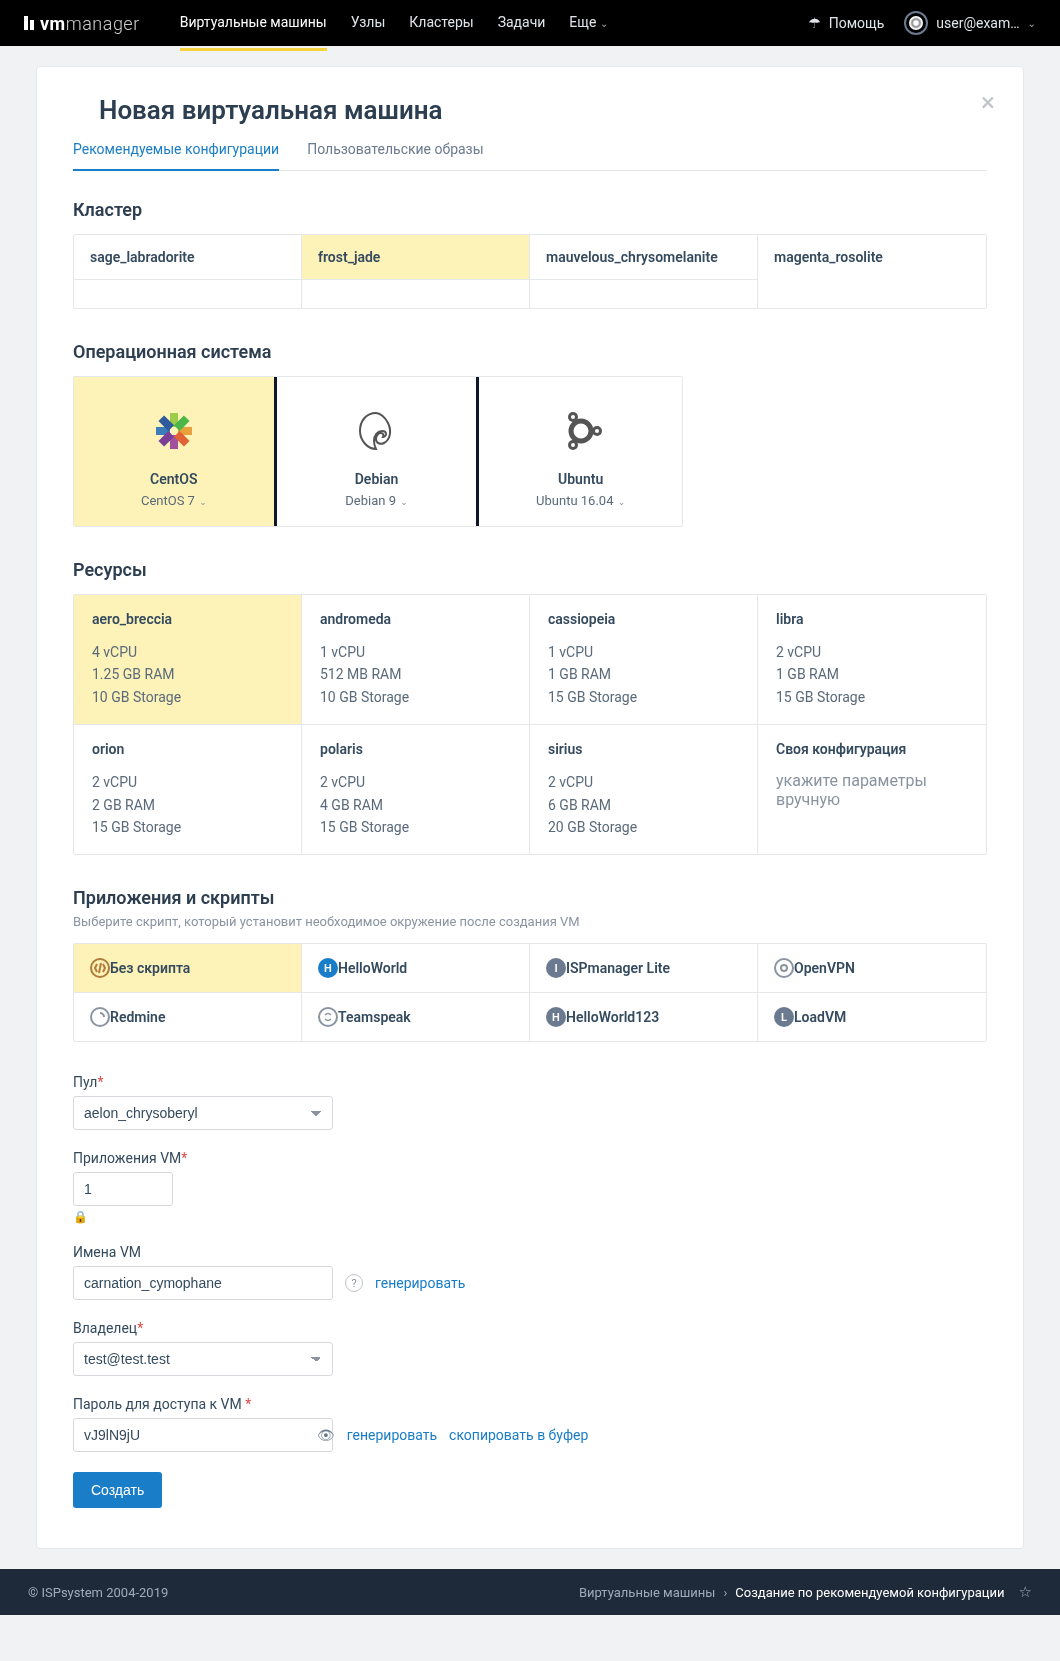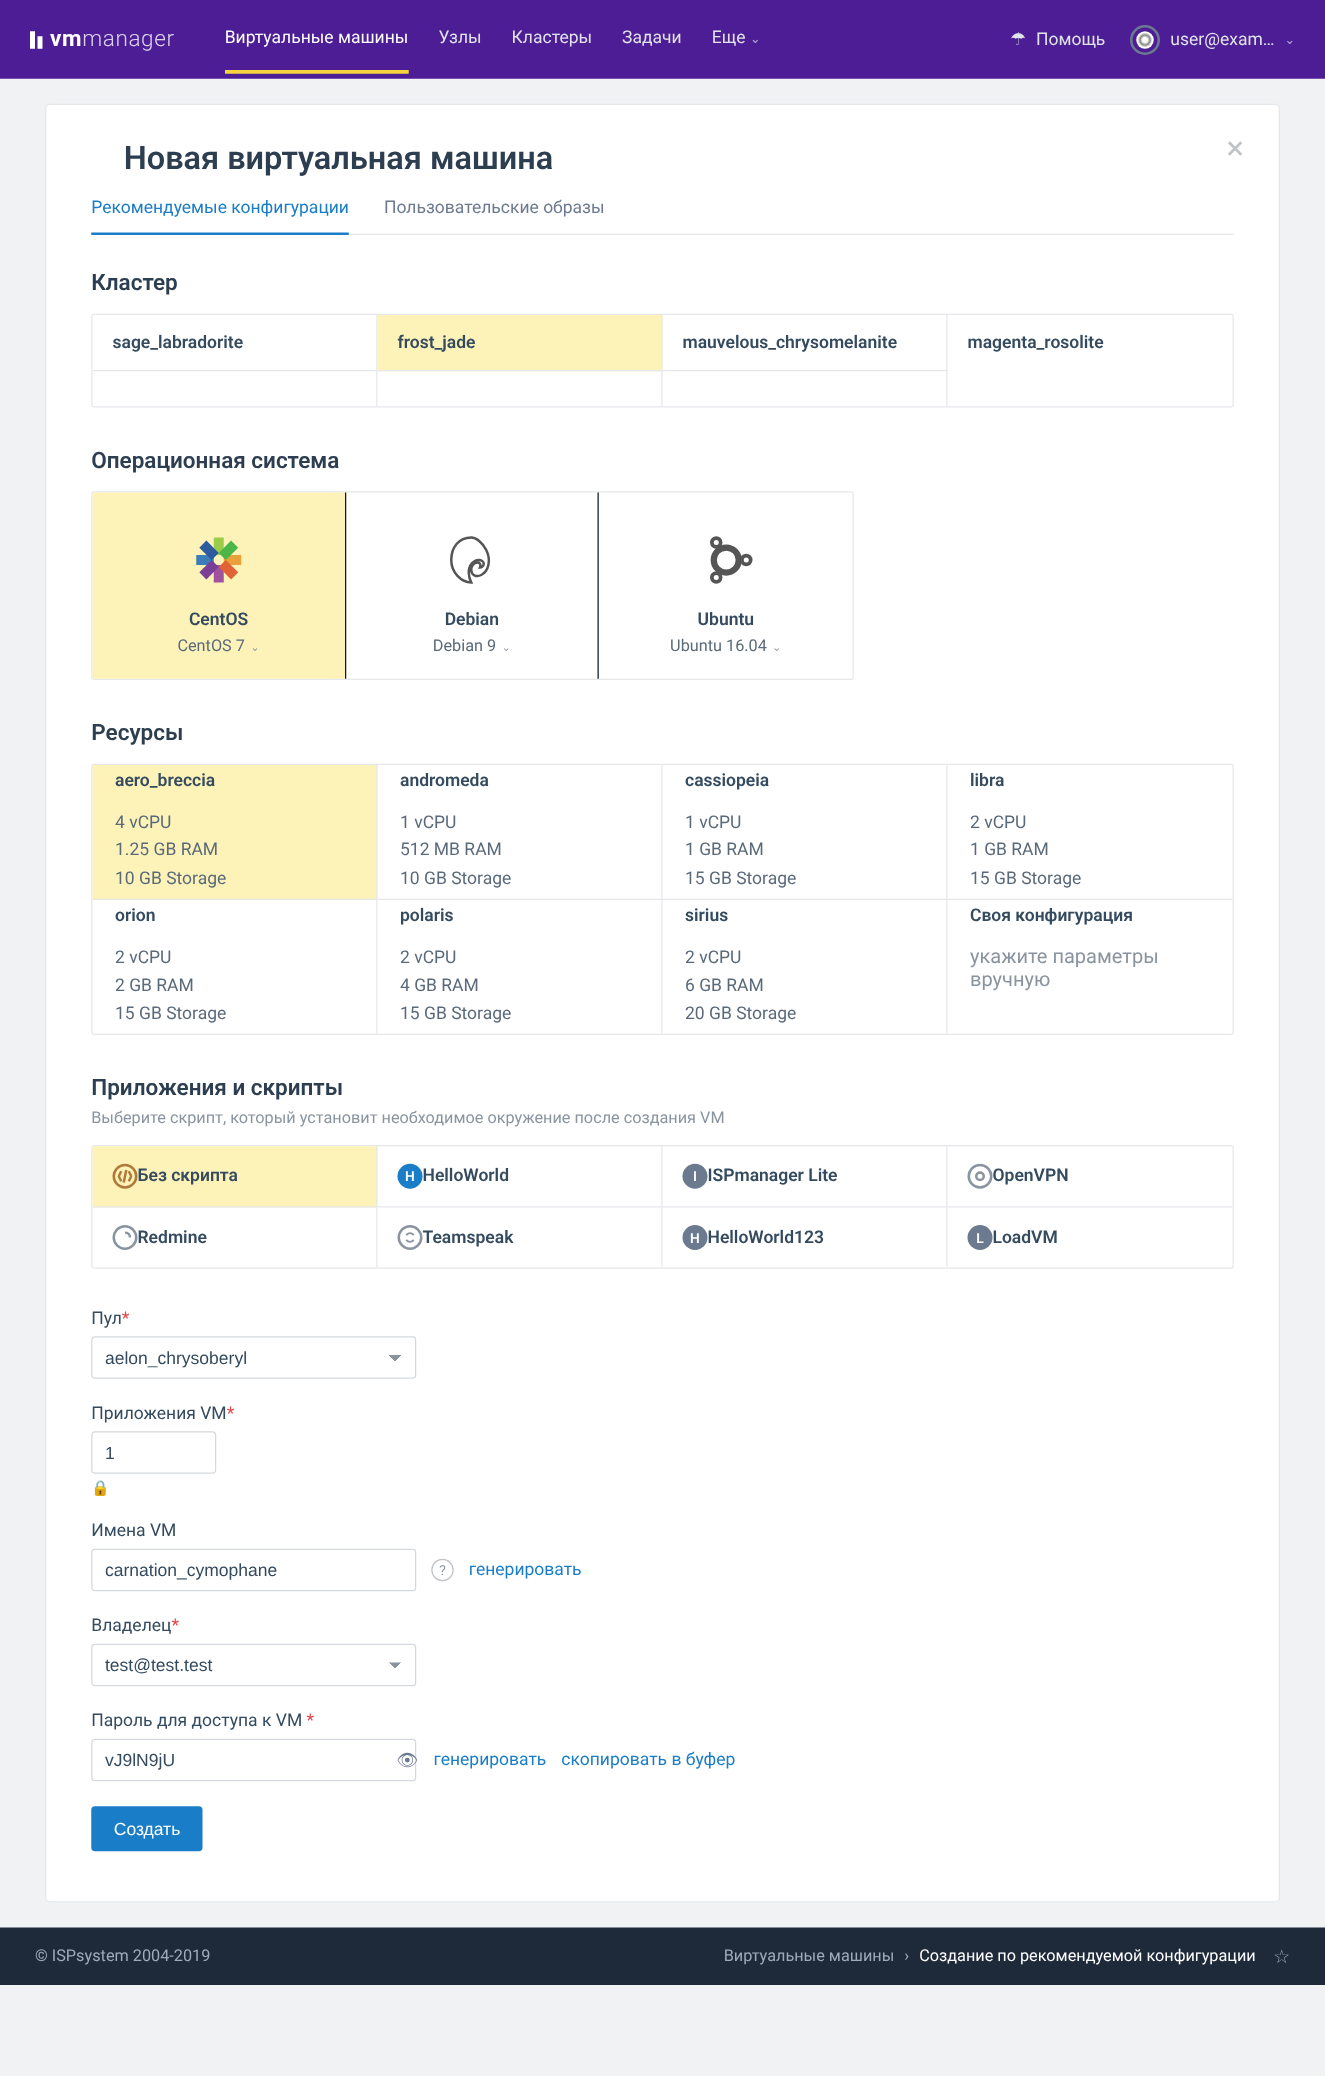--- a/index.html
+++ b/index.html
@@ -1,19 +1,19 @@
 <!DOCTYPE html>
 <html><head>
 <meta charset="utf-8">
 <style>
 * { box-sizing: border-box; margin: 0; padding: 0; }
 body { font-family: -apple-system, BlinkMacSystemFont, "Segoe UI", Roboto, sans-serif; background: #f0f2f4; color: #2c3e50; font-size: 14px; }
 
 
-.header { background: #4c1d95; color: #fff; display: flex; align-items: center; padding: 0 24px; height: 63px; }
+.header { background: #000000; color: #fff; display: flex; align-items: center; padding: 0 24px; height: 46px; }
 .logo { font-size: 18px; font-weight: 600; letter-spacing: 0.5px; display: flex; align-items: center; gap: 6px; }
 .logo-icon { display: inline-flex; gap: 2px; }
 .logo-icon span { width: 4px; height: 14px; background: #fff; display: inline-block; }
 .logo-icon span:nth-child(2) { height: 10px; margin-top: 4px; }
 .logo .bold { font-weight: 700; }
 .logo .thin { font-weight: 300; opacity: 0.8; }
 .nav { display: flex; margin-left: 40px; gap: 24px; }
 .nav-item { color: #e0e4e8; padding: 18px 0; cursor: pointer; font-size: 14px; border-bottom: 3px solid transparent; }
 .nav-item.active { border-bottom-color: #f5d33f; color: #fff; }
 .header-right { margin-left: auto; display: flex; align-items: center; gap: 20px; }
@@ -40,31 +40,31 @@
 .section { margin-bottom: 32px; }
 
 
 .cluster-grid { display: grid; grid-template-columns: repeat(4, 1fr); border: 1px solid #e5e8eb; border-radius: 2px; }
 .cluster-cell { padding: 14px 16px; border-right: 1px solid #e5e8eb; border-bottom: 1px solid #e5e8eb; font-weight: 600; color: #344a5e; cursor: pointer; font-size: 14px; }
 .cluster-cell:nth-child(4n) { border-right: none; }
 .cluster-cell.selected { background: #fdf3b8; }
 
 
 .os-grid { display: grid; grid-template-columns: repeat(3, 1fr); border: 1px solid #e5e8eb; border-radius: 2px; max-width: 610px; }
-.os-cell { padding: 28px 16px 18px; text-align: center; border-right: 1px solid #0f172a; cursor: pointer; }
+.os-cell { padding: 28px 16px 18px; text-align: center; border-right: 3px solid #0f172a; cursor: pointer; }
 .os-cell:last-child { border-right: none; }
 .os-cell.selected { background: #fdf3b8; }
 .os-icon { height: 52px; display: flex; align-items: center; justify-content: center; margin-bottom: 14px; }
 .os-name { font-weight: 600; color: #344a5e; margin-bottom: 6px; font-size: 14px; }
 .os-ver { font-size: 13px; color: #5a6a7a; }
 .os-chev { font-size: 9px; color: #8a94a0; margin-left: 2px; }
 
 
 .res-grid { display: grid; grid-template-columns: repeat(4, 1fr); border: 1px solid #e5e8eb; border-radius: 2px; }
-.res-cell { padding: 5px 18px; border-right: 1px solid #e5e8eb; border-bottom: 1px solid #e5e8eb; cursor: pointer; }
+.res-cell { padding: 16px 18px; border-right: 1px solid #e5e8eb; border-bottom: 1px solid #e5e8eb; cursor: pointer; }
 .res-cell:nth-child(4n) { border-right: none; }
 .res-cell.selected { background: #fdf3b8; }
 .res-name { font-weight: 600; color: #344a5e; margin-bottom: 14px; font-size: 14px; }
 .res-line { color: #5a6a7a; font-size: 14px; line-height: 1.6; }
 .res-custom-sub { font-size: 16px; color: #8a94a0; margin-top: 2px; }
 
 
 .app-grid { display: grid; grid-template-columns: repeat(4, 1fr); border: 1px solid #e5e8eb; border-radius: 2px; }
 .app-cell { padding: 14px 16px; border-right: 1px solid #e5e8eb; border-bottom: 1px solid #e5e8eb; cursor: pointer; display: flex; align-items: center; font-weight: 600; color: #344a5e; font-size: 14px; }
 .app-cell:nth-child(4n) { border-right: none; }

